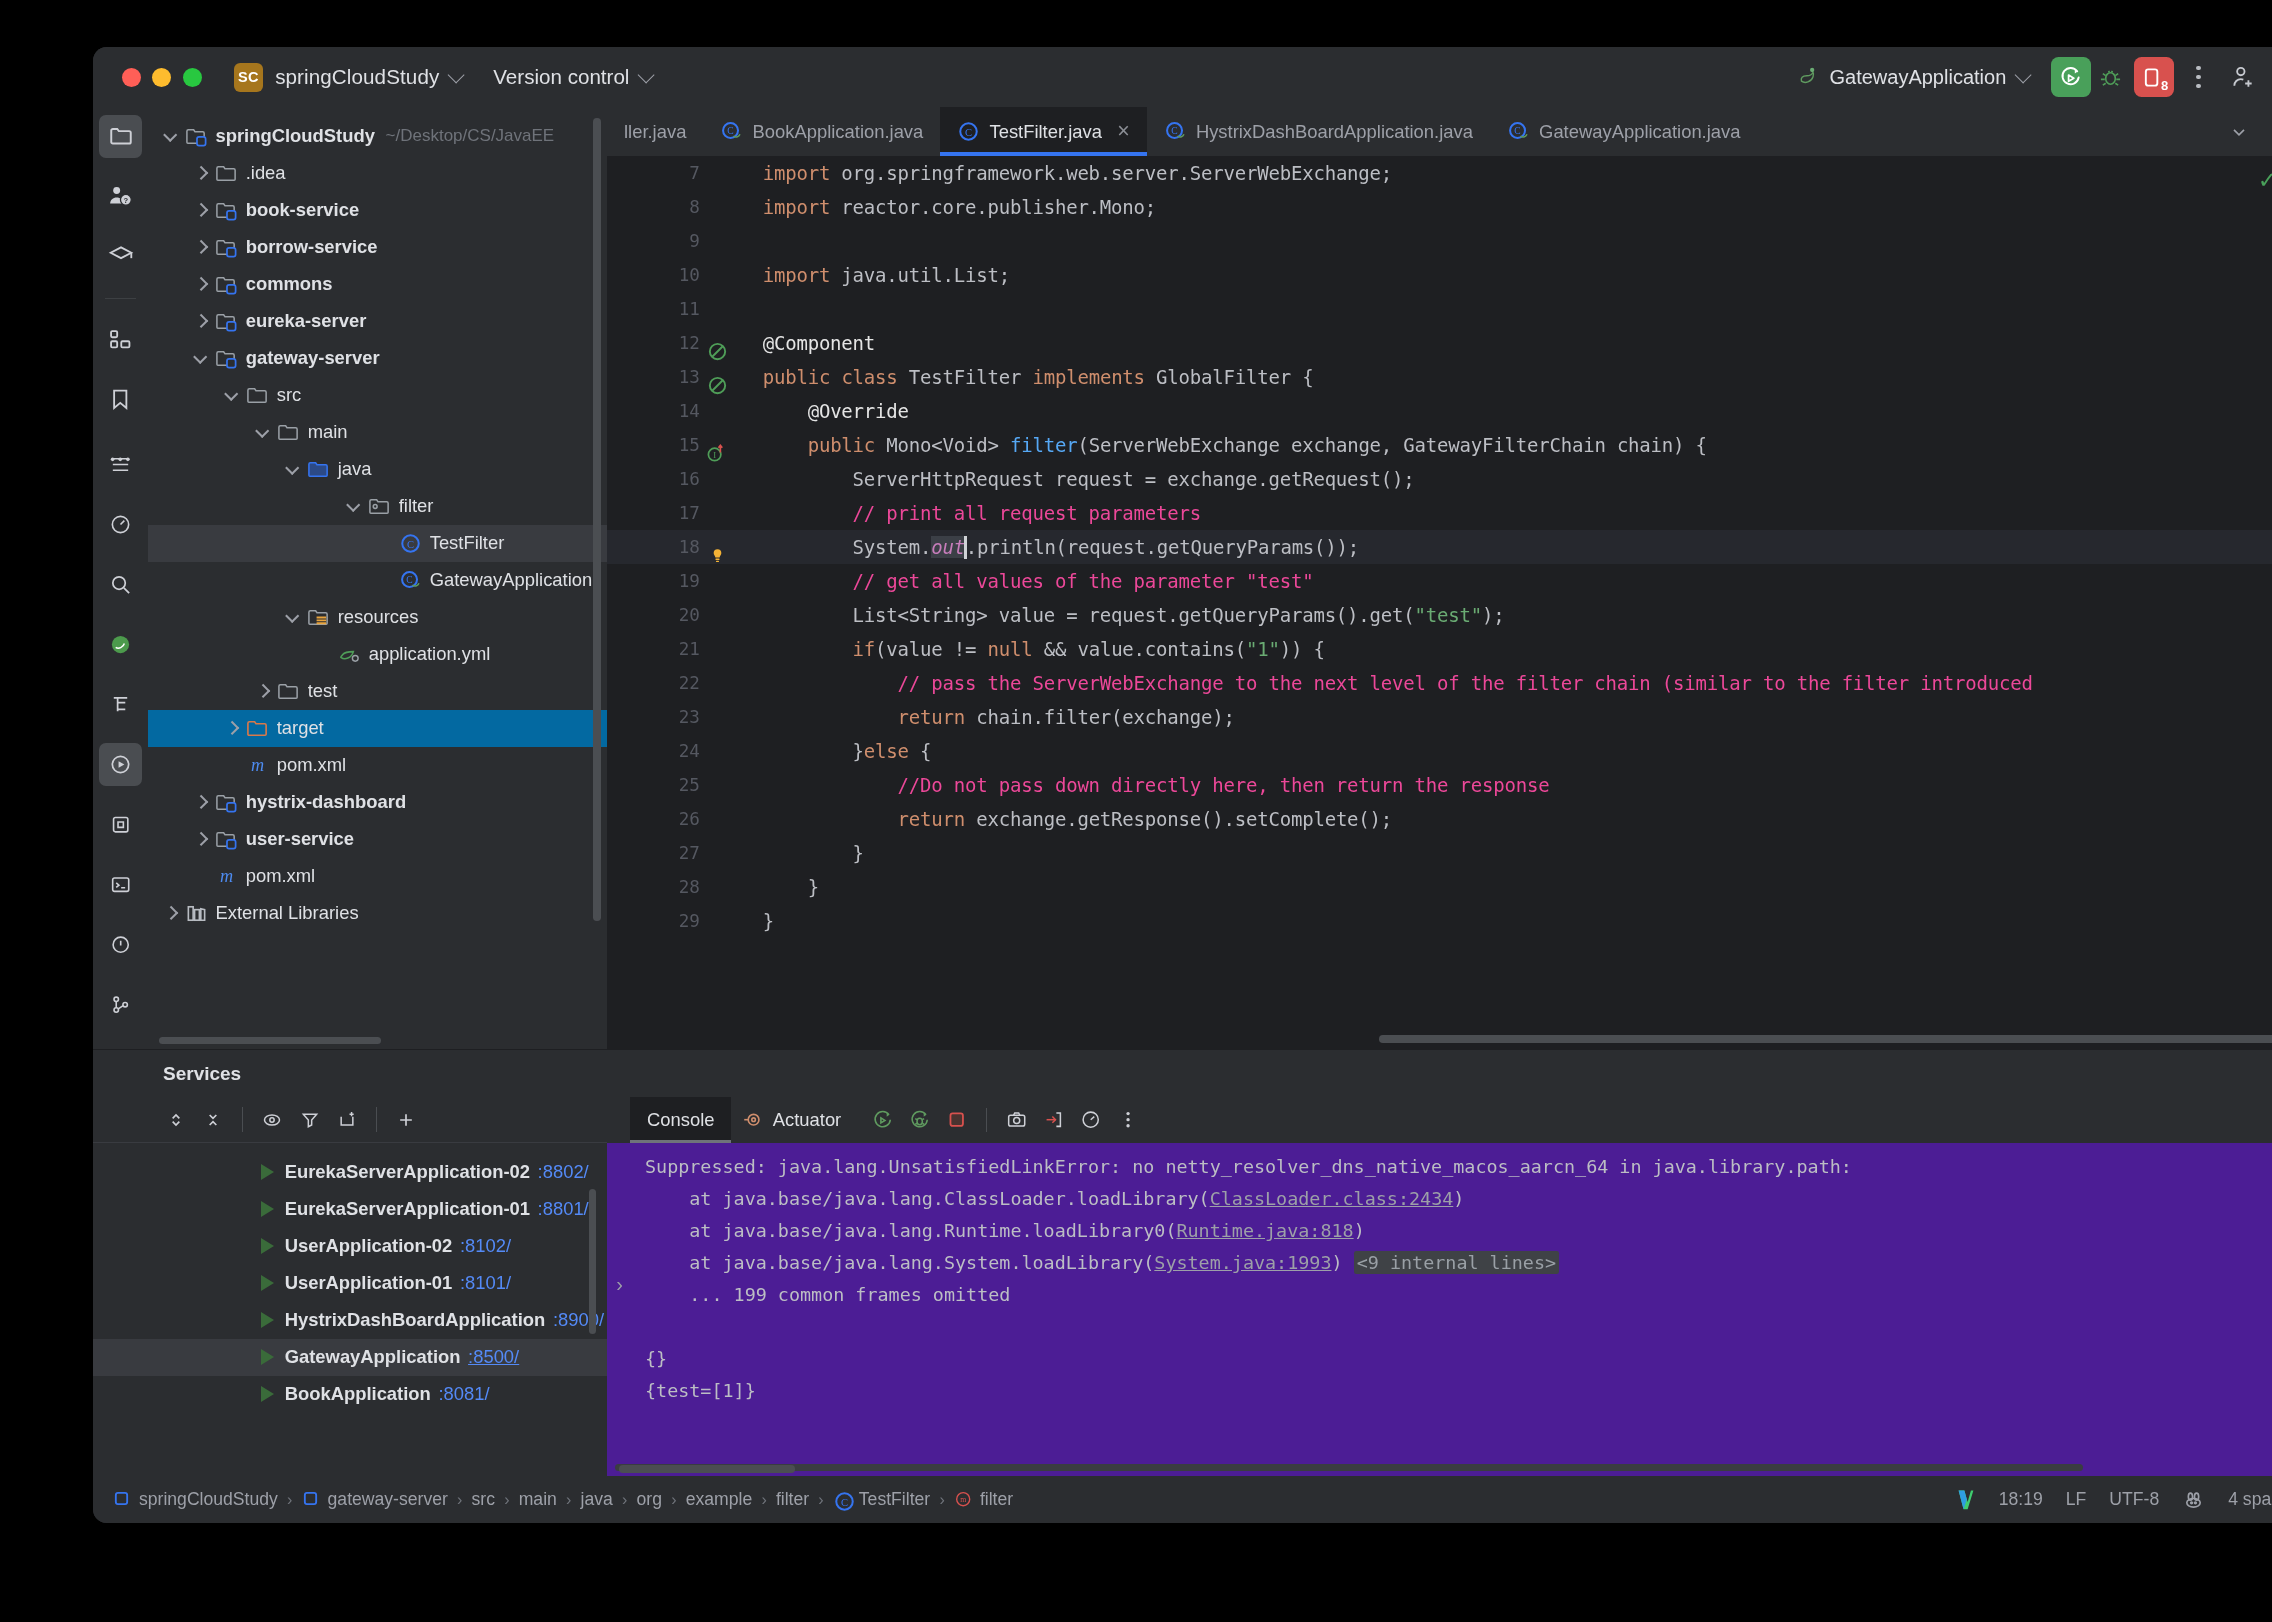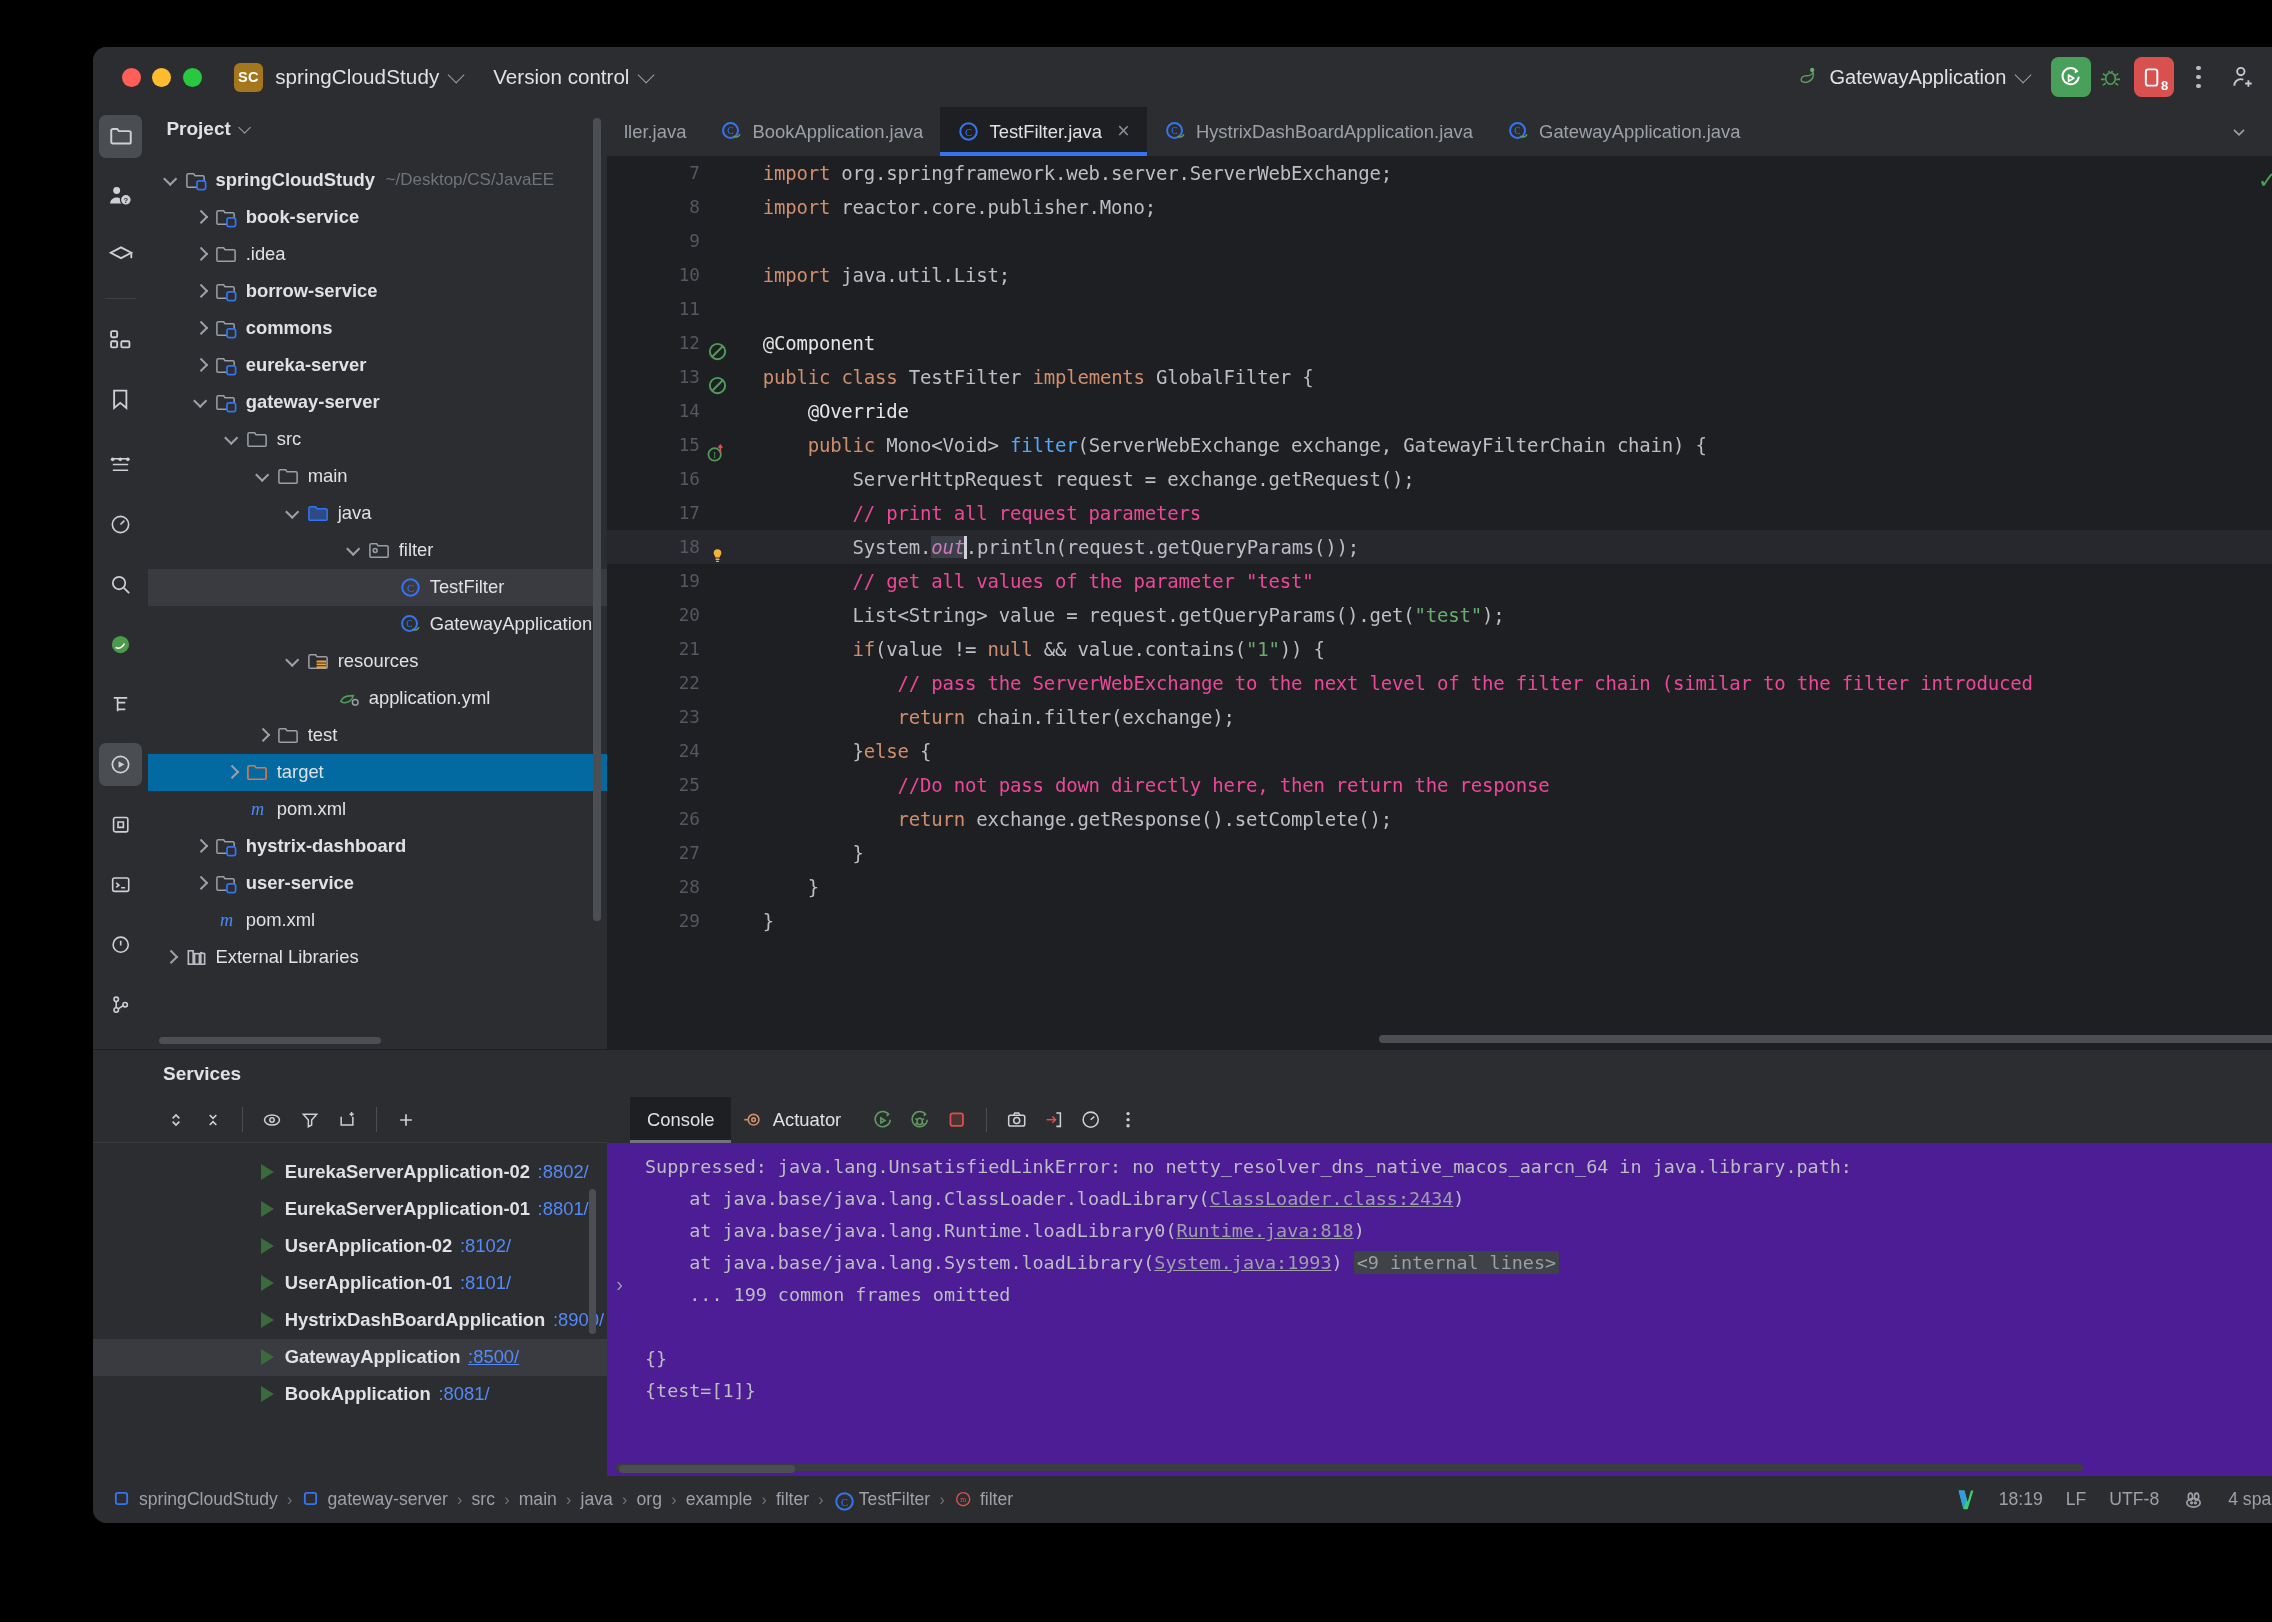--- a/index.html
+++ b/index.html
@@ -440,57 +440,53 @@
               <circle cx="7" cy="6" r="2.5"></circle>
               <circle cx="7" cy="18" r="2.5"></circle>
               <circle cx="17" cy="12" r="2.5"></circle>
               <path d="M7 8.5v7M9.3 16.6L14.7 13"></path>
             </svg>
         </div>
       </div>
     </div>
 
     <div class="project">
-      <div class="project-header">
-        <span class="t">Project</span>
-        <span class="pchev"></span>
-      </div>
       <div class="tree" id="tree">
           <div class="trow">
             <span style="width: 13.8px; flex: 0 0 auto;"></span>
             <span class="arrow d"></span>
             <span class="ico">
               <svg width="23" height="23" viewBox="0 0 24 24">
                 <path d="M2 6.5A1.5 1.5 0 0 1 3.5 5H9l1.4 2h8.1A1.5 1.5 0 0 1 20 8.5V18a1 1 0 0 1-1 1H3a1 1 0 0 1-1-1z" fill="none" stroke="#9aa0a6" stroke-width="1.6"></path>
                 <rect x="12.5" y="12.5" width="9" height="9" rx="2.2" fill="#2b2d30" stroke="#3574f0" stroke-width="1.8"></rect>
               </svg>
             </span>
             <span class="tlabel b">springCloudStudy</span>
             <span class="tpath">~/Desktop/CS/JavaEE</span>
           </div>
           <div class="trow">
             <span style="width: 44px; flex: 0 0 auto;"></span>
             <span class="arrow r"></span>
             <span class="ico">
               <svg width="23" height="23" viewBox="0 0 24 24">
+                <path d="M2 6.5A1.5 1.5 0 0 1 3.5 5H9l1.4 2h9.1A1.5 1.5 0 0 1 21 8.5V18a1 1 0 0 1-1 1H3a1 1 0 0 1-1-1z" fill="none" stroke="#9aa0a6" stroke-width="1.6"></path>
+              </svg>
+            </span>
+            <span class="tlabel">.idea</span>
+          </div>
+          <div class="trow">
+            <span style="width: 44px; flex: 0 0 auto;"></span>
+            <span class="arrow r"></span>
+            <span class="ico">
+              <svg width="23" height="23" viewBox="0 0 24 24">
                 <path d="M2 6.5A1.5 1.5 0 0 1 3.5 5H9l1.4 2h8.1A1.5 1.5 0 0 1 20 8.5V18a1 1 0 0 1-1 1H3a1 1 0 0 1-1-1z" fill="none" stroke="#9aa0a6" stroke-width="1.6"></path>
                 <rect x="12.5" y="12.5" width="9" height="9" rx="2.2" fill="#2b2d30" stroke="#3574f0" stroke-width="1.8"></rect>
               </svg>
             </span>
             <span class="tlabel b">book-service</span>
-          </div>
-          <div class="trow">
-            <span style="width: 44px; flex: 0 0 auto;"></span>
-            <span class="arrow r"></span>
-            <span class="ico">
-              <svg width="23" height="23" viewBox="0 0 24 24">
-                <path d="M2 6.5A1.5 1.5 0 0 1 3.5 5H9l1.4 2h9.1A1.5 1.5 0 0 1 21 8.5V18a1 1 0 0 1-1 1H3a1 1 0 0 1-1-1z" fill="none" stroke="#9aa0a6" stroke-width="1.6"></path>
-              </svg>
-            </span>
-            <span class="tlabel">.idea</span>
           </div>
           <div class="trow">
             <span style="width: 44px; flex: 0 0 auto;"></span>
             <span class="arrow r"></span>
             <span class="ico">
               <svg width="23" height="23" viewBox="0 0 24 24">
                 <path d="M2 6.5A1.5 1.5 0 0 1 3.5 5H9l1.4 2h8.1A1.5 1.5 0 0 1 20 8.5V18a1 1 0 0 1-1 1H3a1 1 0 0 1-1-1z" fill="none" stroke="#9aa0a6" stroke-width="1.6"></path>
                 <rect x="12.5" y="12.5" width="9" height="9" rx="2.2" fill="#2b2d30" stroke="#3574f0" stroke-width="1.8"></rect>
               </svg>
             </span>

